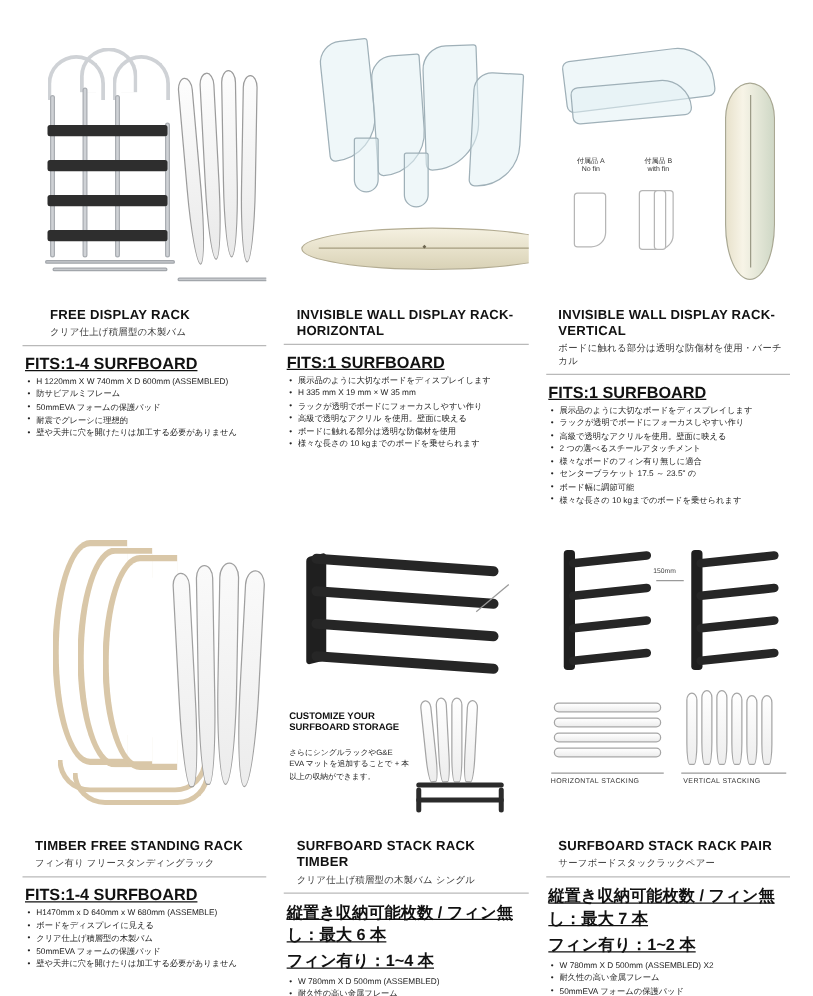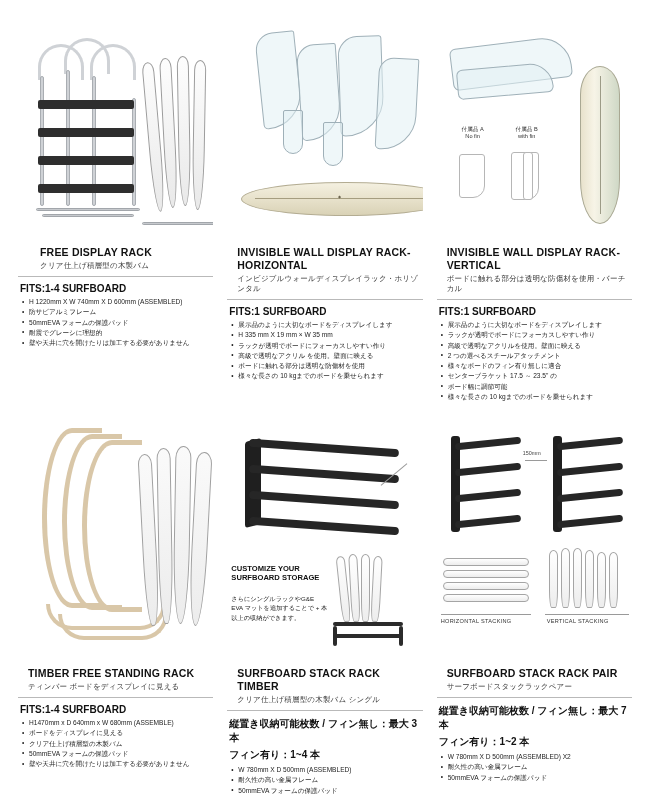--- a/index.html
+++ b/index.html
@@ -55,25 +55,26 @@
     margin-bottom: 5px;
     letter-spacing: 0.2px;
   }
   .subtitle.narrow { padding-left: 10px; }
   .rule {
     border: 0;
     border-top: 1px solid #b9b9b9;
     margin: 3px 0 6px 0;
   }
   .fits {
-    font-size: 10px;
+    font-size: 13px;
     font-weight: bold;
     margin: 0 0 3px 0;
     padding-left: 2px;
     color: #111;
+    text-decoration: underline;
   }
   ul.specs {
     list-style: none;
     margin: 0;
     padding: 0 0 0 4px;
   }
   ul.specs li {
     font-size: 6.6px;
     line-height: 1.55;
     color: #232323;
@@ -341,21 +342,20 @@
         <div class="hook" style="left:112px; top:22px; width:44px; height:100px; border-radius:30px 4px 60px 8px; transform:rotate(-2deg);"></div>
         <div class="hook" style="left:150px; top:44px; width:40px; height:92px; border-radius:30px 4px 70px 10px; transform:rotate(3deg);"></div>
         <div class="hook" style="left:56px; top:96px; width:20px; height:44px; border-radius:4px 4px 20px 20px;"></div>
         <div class="hook" style="left:96px; top:108px; width:20px; height:44px; border-radius:4px 4px 20px 20px;"></div>
         <div class="acr-board">
           <div class="stripe"></div>
           <div class="acr-logo">◆</div>
         </div>
       </div>
       <div class="title narrow">INVISIBLE WALL DISPLAY RACK-HORIZONTAL</div>
-      <div class="subtitle narrow">インビジブルウォールディスプレイラック・ホリゾンタル</div>
       <hr class="rule">
       <div class="fits">FITS:1 SURFBOARD</div>
       <ul class="specs">
         <li>展示品のように大切なボードをディスプレイします</li>
         <li>H 335 mm X 19 mm × W 35 mm</li>
         <li>ラックが透明でボードにフォーカスしやすい作り</li>
         <li>高級で透明なアクリル を使用。壁面に映える</li>
         <li>ボードに触れる部分は透明な防傷材を使用</li>
         <li>様々な長さの 10 kgまでのボードを乗せられます</li>
       </ul>
@@ -407,21 +407,21 @@
         <div class="tw-arc" style="left:44px; top:16px; width:60px; height:176px;"></div>
         <div class="tw-arc" style="left:64px; top:22px; width:60px; height:172px;"></div>
         <div class="tw-base" style="left:28px; top:186px; width:120px;"></div>
         <div class="tw-base" style="left:40px; top:196px; width:110px;"></div>
         <div class="tw-board" style="left:124px; top:36px; width:14px; height:172px; transform:rotate(-3deg);"></div>
         <div class="tw-board" style="left:140px; top:30px; width:14px; height:176px; transform:rotate(-1deg);"></div>
         <div class="tw-board" style="left:156px; top:28px; width:16px; height:178px; transform:rotate(1deg);"></div>
         <div class="tw-board" style="left:174px; top:34px; width:16px; height:174px; transform:rotate(3deg);"></div>
       </div>
       <div class="title narrow">TIMBER FREE STANDING RACK</div>
-      <div class="subtitle narrow">ティンバー ボードをディスプレイに見える</div>
+      <div class="subtitle narrow">フィン有り フリースタンディングラック</div>
       <hr class="rule">
       <div class="fits">FITS:1-4 SURFBOARD</div>
       <ul class="specs">
         <li>H1470mm x D 640mm x W 680mm (ASSEMBLE)</li>
         <li>ボードをディスプレイに見える</li>
         <li>クリア仕上げ積層型の木製バム</li>
         <li>50mmEVA フォームの保護パッド</li>
         <li>壁や天井に穴を開けたりは加工する必要がありません</li>
       </ul>
     </div>
@@ -447,21 +447,21 @@
           <div class="surf-mini" style="left:41px; top:0px; width:9px; height:66px; transform:rotate(3deg);"></div>
           <div class="tube" style="left:2px; top:66px; width:70px; height:4px;"></div>
           <div class="tube" style="left:2px; top:78px; width:70px; height:4px;"></div>
           <div class="tube" style="left:2px; top:70px; width:4px; height:20px;"></div>
           <div class="tube" style="left:68px; top:70px; width:4px; height:20px;"></div>
         </div>
       </div>
       <div class="title narrow">SURFBOARD STACK RACK TIMBER</div>
       <div class="subtitle narrow">クリア仕上げ積層型の木製バム シングル</div>
       <hr class="rule">
-      <div class="fits">縦置き収納可能枚数 / フィン無し：最大 3 本</div>
+      <div class="fits">縦置き収納可能枚数 / フィン無し：最大 6 本</div>
       <div class="fits">フィン有り：1~4 本</div>
       <ul class="specs">
         <li>W 780mm X D 500mm (ASSEMBLED)</li>
         <li>耐久性の高い金属フレーム</li>
         <li>50mmEVA フォームの保護パッド</li>
       </ul>
     </div>
 
     <div class="cell">
       <div class="art row2">

